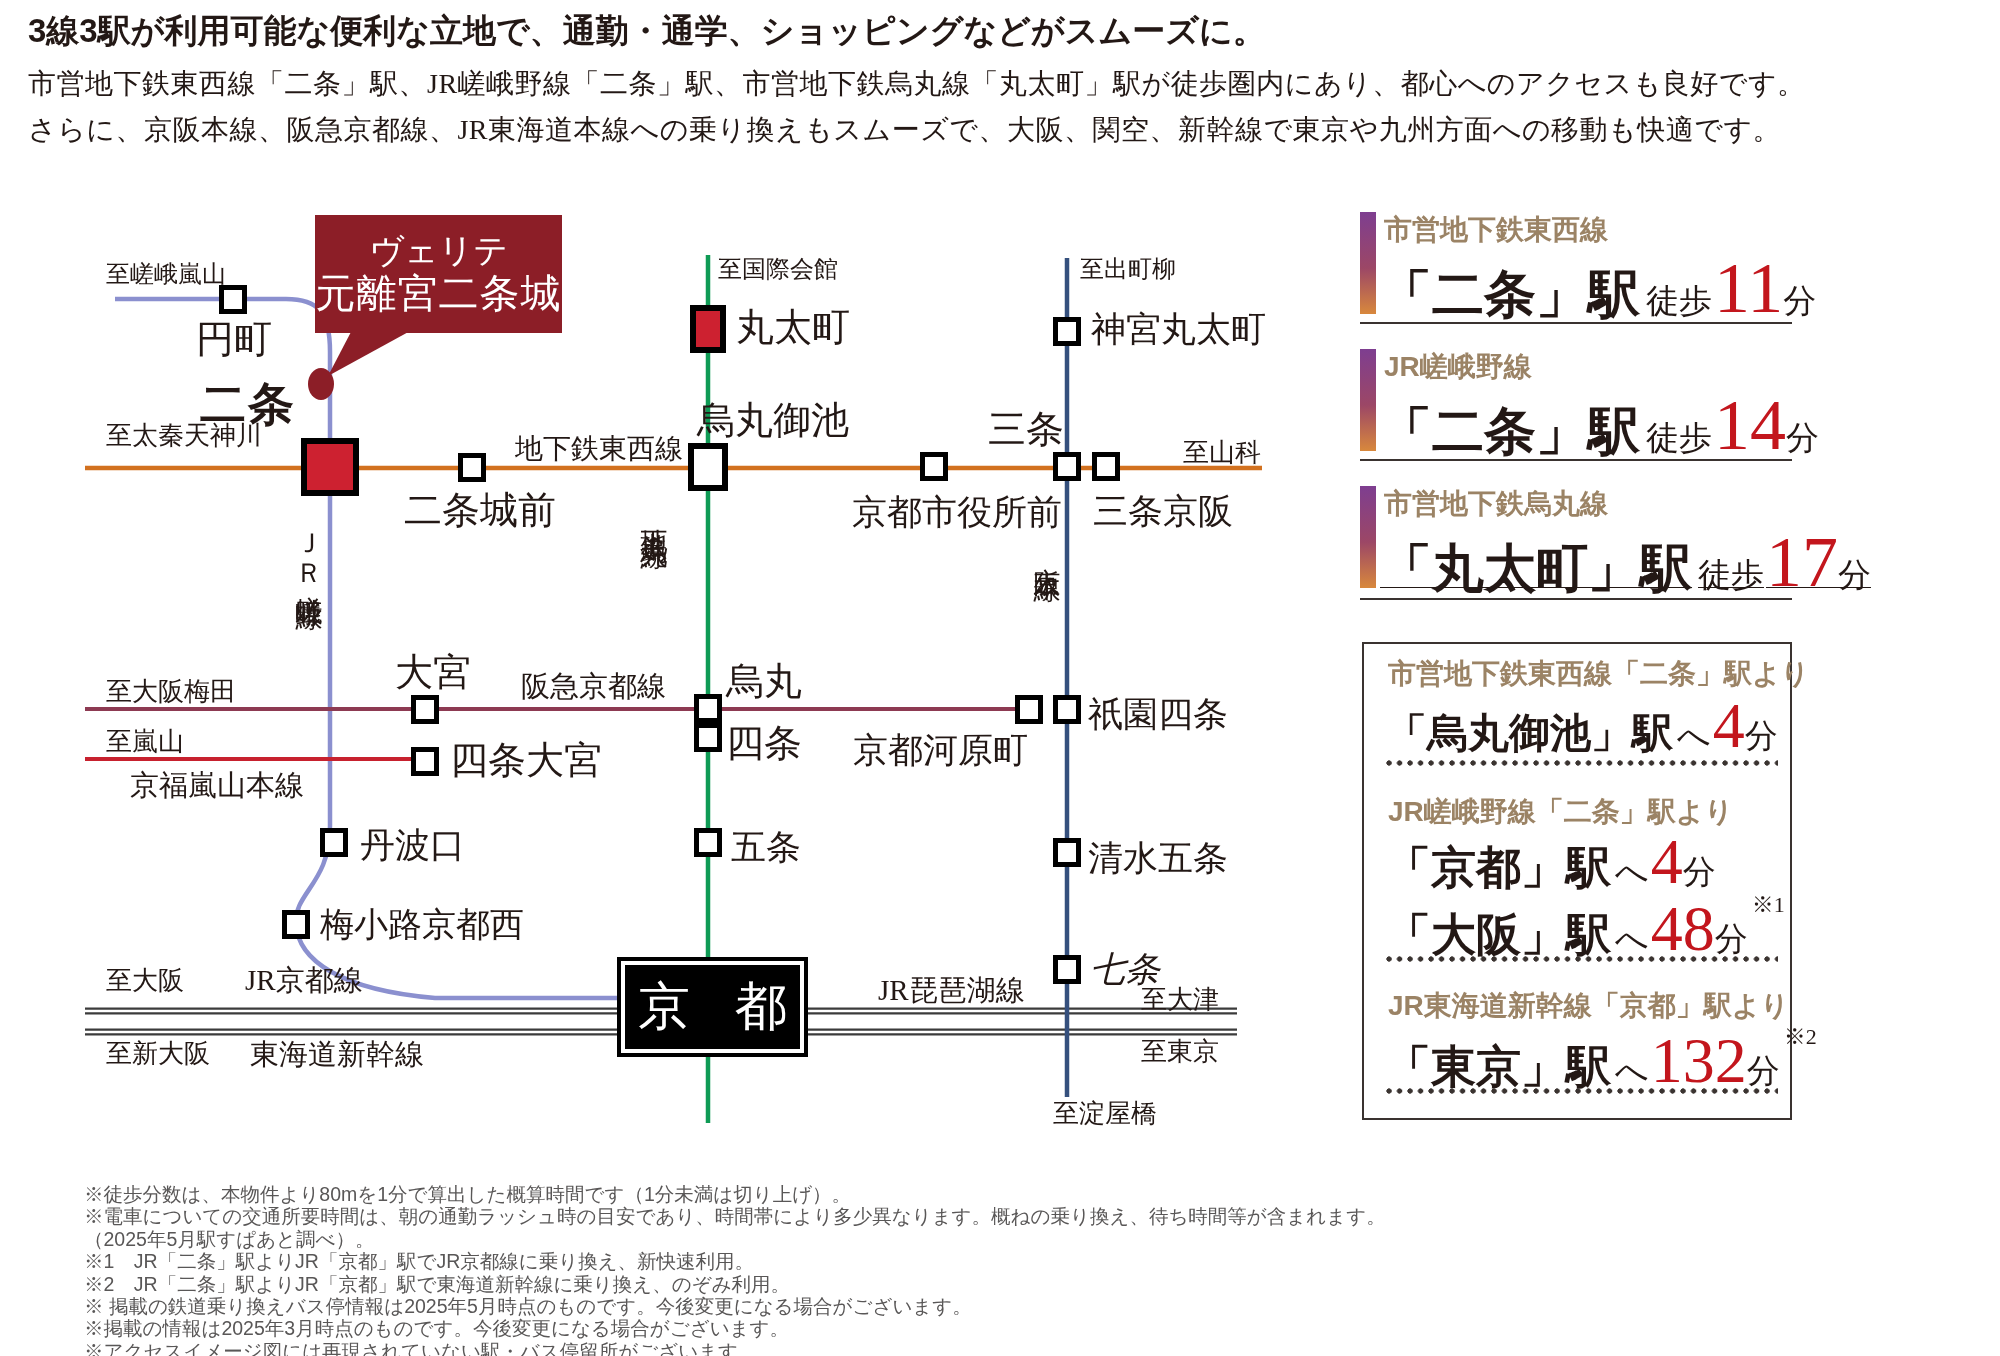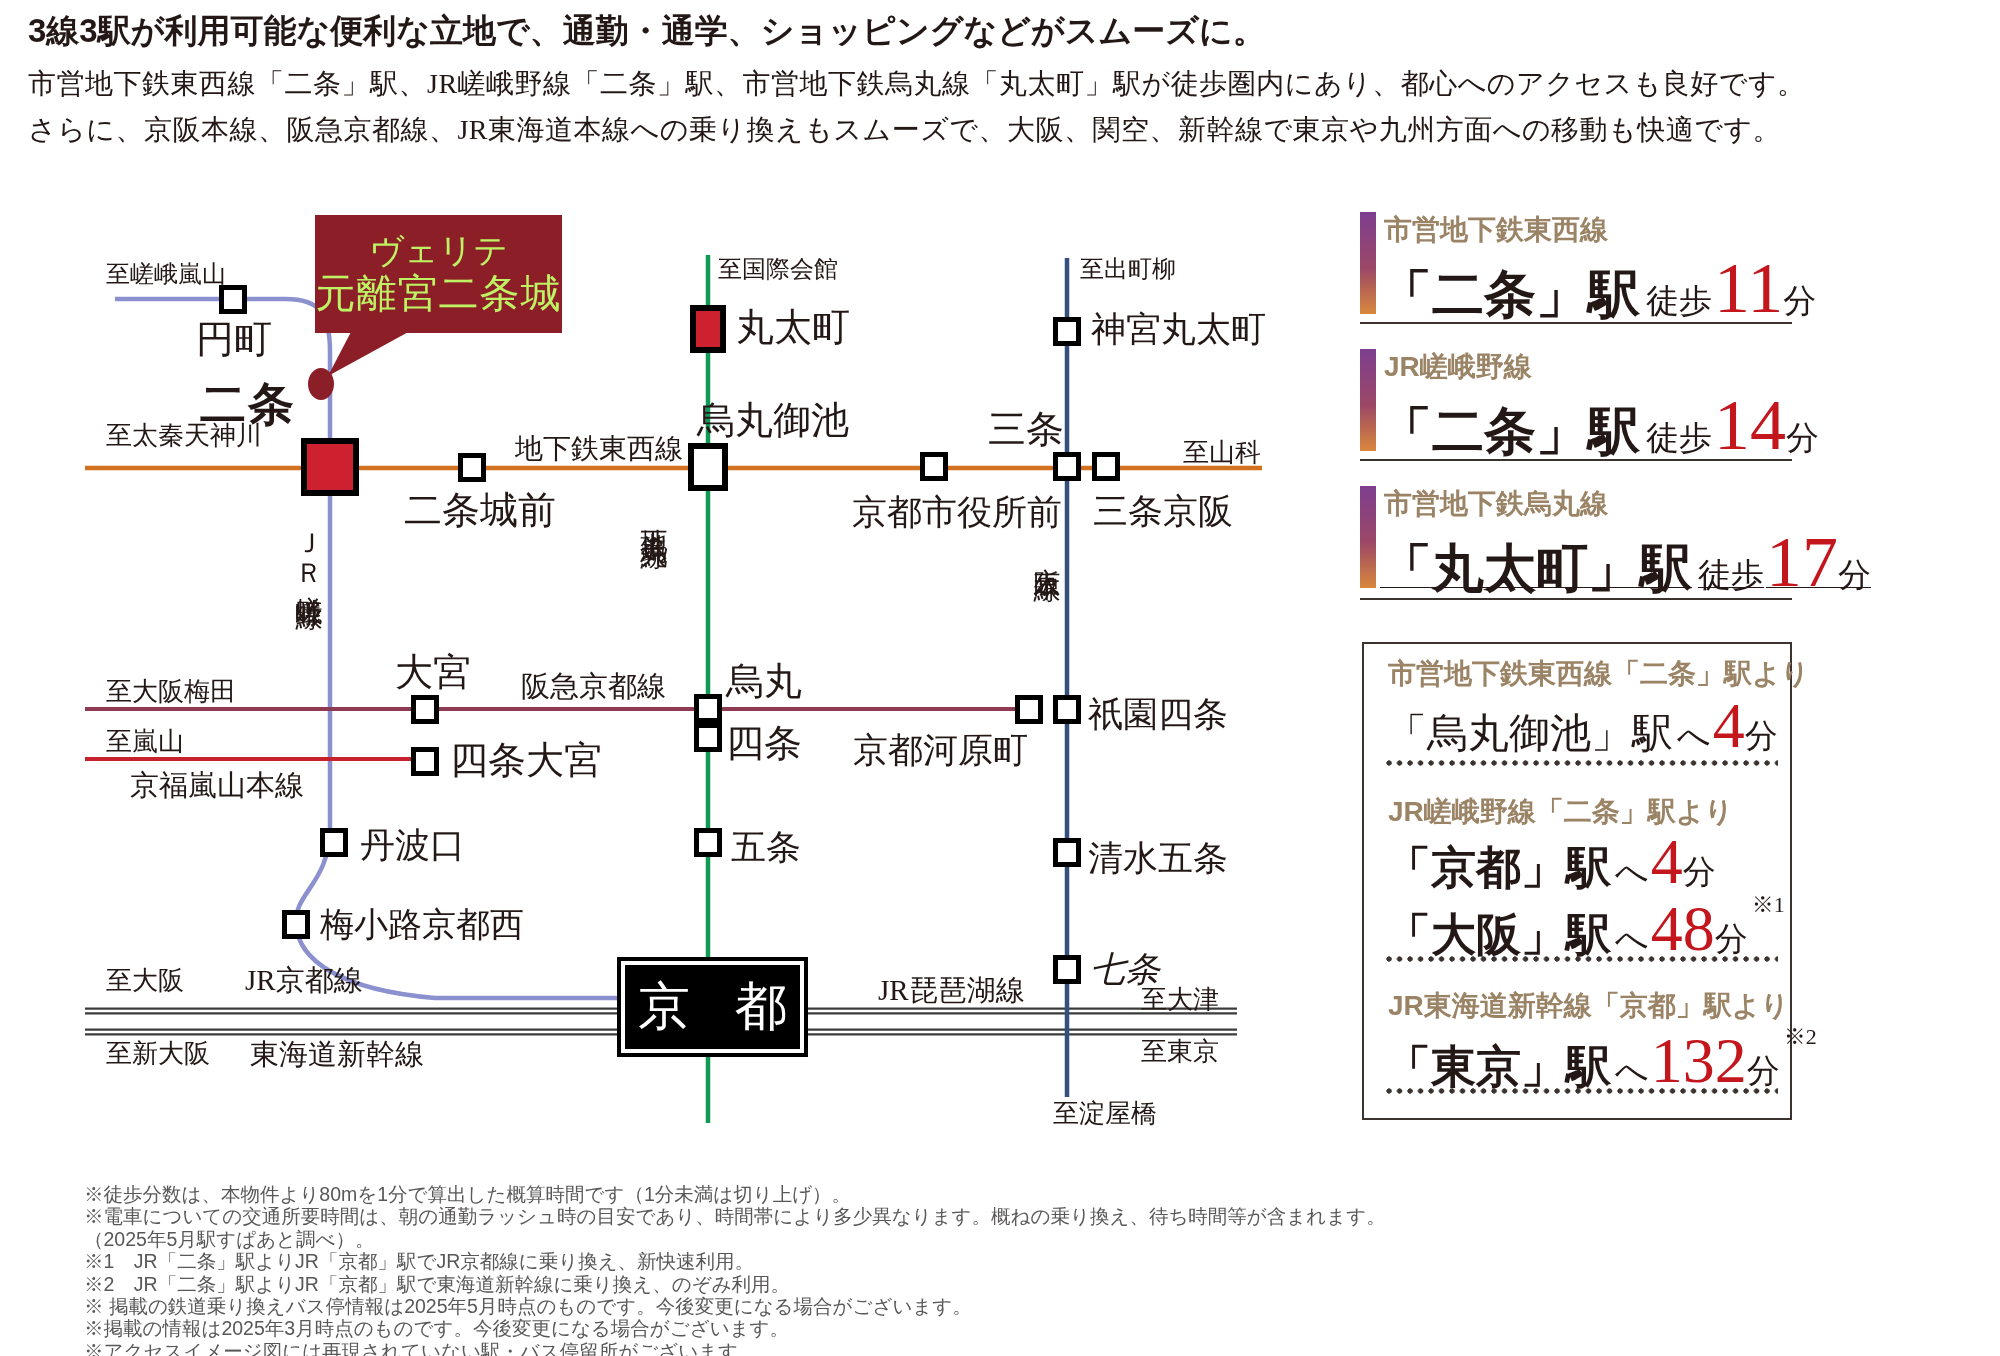--- a/index.html
+++ b/index.html
@@ -18,21 +18,21 @@
   
   .ml{position:absolute;white-space:nowrap;line-height:1;color:#231815;font-family:"Liberation Serif",serif;}
   .dest{font-size:24px;}
   .linename{font-size:29px;}
   .stname{font-size:35px;}
   .stname-lg{font-size:38px;}
   .vlabel{writing-mode:vertical-rl;text-orientation:upright;letter-spacing:3px;font-size:27px;}
   .nijo-big{font-size:46px;font-weight:bold;letter-spacing:2px;}
   
   .badge{position:absolute;left:315px;top:215px;width:247px;height:118px;background:#8c1e27;
-         display:flex;flex-direction:column;align-items:center;justify-content:center;color:#bef264;gap:6px;}
+         display:flex;flex-direction:column;align-items:center;justify-content:center;color:#ffffff;gap:6px;}
   .badge .b1{font-size:34px;line-height:1;}
   .badge .b2{font-size:40px;line-height:1;letter-spacing:1px;}
   
   .kyoto{position:absolute;left:617px;top:957px;width:191px;height:100px;box-sizing:border-box;
          background:#000;border:4px solid #000;box-shadow:inset 0 0 0 4px #fff;
          display:flex;align-items:center;justify-content:center;color:#fff;font-size:52px;letter-spacing:16px;
          padding-left:16px;}
   
   .grad{position:absolute;left:1360px;width:16px;height:102px;
         background:linear-gradient(180deg,#7e3e90 0%,#9c4766 55%,#d8883c 100%);}
@@ -44,21 +44,21 @@
   .acc-min{font-size:72px;color:#c3161d;margin-left:2px;}
   .acc-unit{font-size:33px;}
   .hrule{position:absolute;left:1360px;width:432px;height:2px;background:#3a3330;}
   
   .accbox{position:absolute;left:1362px;top:642px;width:430px;height:478px;box-sizing:border-box;
           border:2px solid #3a3330;background:#fff;}
   .box-from{position:absolute;left:1388px;font-size:28px;font-weight:bold;color:#9b8365;
             font-family:"Liberation Sans",sans-serif;white-space:nowrap;line-height:1;}
   .box-row{position:absolute;left:1386px;white-space:nowrap;line-height:1;}
   .box-sta{font-size:45px;font-weight:600;}
-  .box-sta-sm{font-size:41px;font-weight:400;}
+  .box-sta-sm{font-size:41px;font-weight:700;}
   .box-part{font-size:33px;margin-left:4px;}
   .box-min{font-size:64px;color:#c3161d;margin-left:2px;}
   .box-unit{font-size:33px;}
   .box-note{font-size:22px;vertical-align:38px;margin-left:4px;}
   .dotted{position:absolute;left:1386px;width:392px;height:6px;
           background-image:radial-gradient(circle at 3px 3px,#3a3330 2.4px,transparent 2.9px);
           background-size:10.5px 6px;background-repeat:repeat-x;}
   
   .foot{position:absolute;left:84px;top:1183px;font-size:19.5px;line-height:22.4px;color:#595757;
         font-family:"Liberation Sans",sans-serif;}

